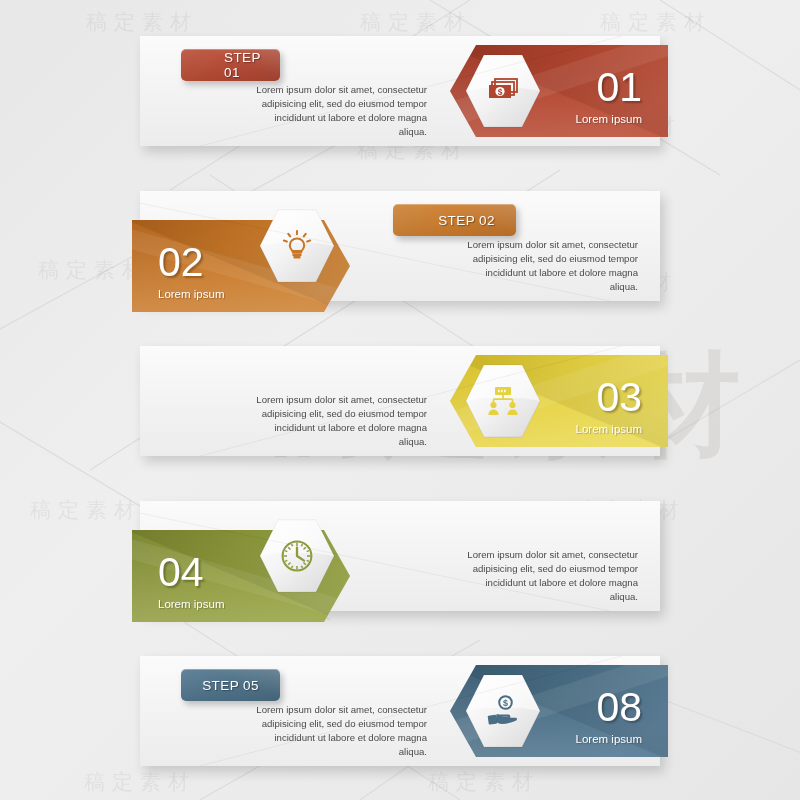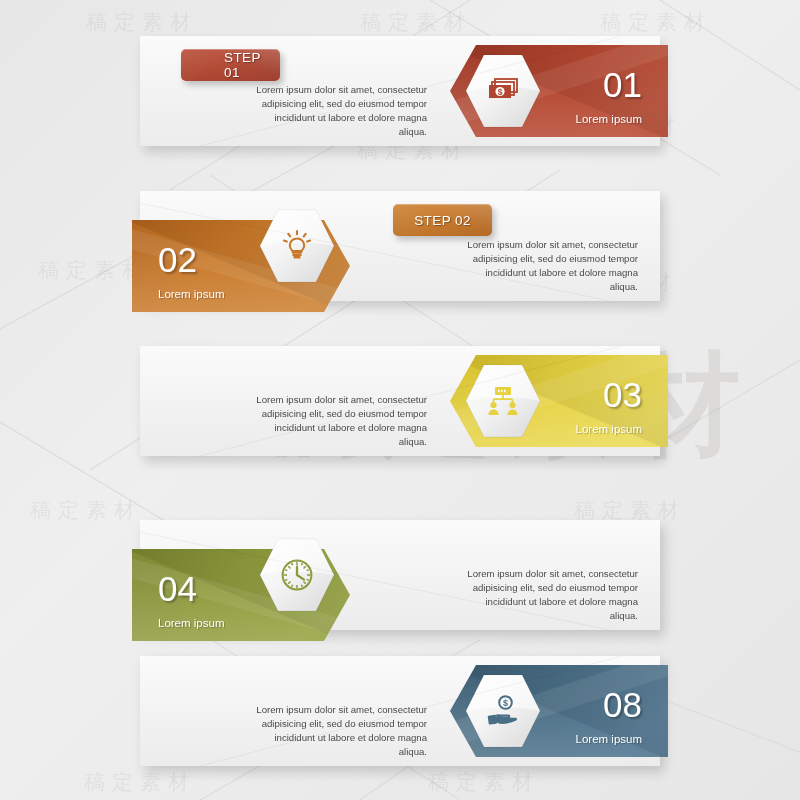--- a/index.html
+++ b/index.html
@@ -40,21 +40,21 @@
 
   
   .block{position:absolute;top:9px;height:92px;overflow:visible;}
   .block-right{right:-8px;width:218px;}
   .block-left{left:-8px;width:218px;margin-top:20px;}
   .block-shape{position:absolute;inset:0;}
 
   
   .block-num{
     position:absolute;color:#fff;font-weight:normal;
-    font-size:35px;letter-spacing:0px;line-height:1;
+    font-size:41px;letter-spacing:0px;line-height:1;
     text-shadow:2px 2px 2px rgba(0,0,0,0.28);
     font-family:"Liberation Sans",sans-serif;
   }
   .block-cap{
     position:absolute;color:#fff;font-size:11.5px;
     text-shadow:1px 1px 1px rgba(0,0,0,0.25);
     text-align:center;
   }
   .block-right .block-num{right:26px;top:22px;}
   .block-right .block-cap{right:26px;top:68px;}
@@ -231,21 +231,21 @@
           </defs>
           <polygon points="20,3 58,3 76,39 58,75 20,75 2,39" fill="url(#hg1)" stroke="rgba(0,0,0,0.07)" stroke-width="1"></polygon>
           <polygon points="20,3 58,3 76,39 58,36 20,36 2,39" fill="rgba(255,255,255,0.5)"></polygon>
         </svg>
         <span class="hex-ico"><svg viewBox="0 0 40 40" width="40" height="40">
             <path d="M20 12.5c-4.2 0-7.2 3-7.2 6.9 0 2.7 1.6 4.4 2.7 5.7h9c1.1-1.3 2.7-3 2.7-5.7 0-3.9-3-6.9-7.2-6.9z" stroke="#c87828" fill="none" stroke-width="2.1" stroke-linecap="round" stroke-linejoin="round"></path>
             <path d="M15.8 26.6h8.4M16.3 29.1h7.4M17.4 31.4h5.2" stroke="#c87828" fill="none" stroke-width="2.1" stroke-linecap="round" stroke-linejoin="round"></path>
             <path d="M20 8.2V5.1M13.2 10.3l-1.9-2.5M26.8 10.3l1.9-2.5M9.8 15.6l-2.9-1M30.2 15.6l2.9-1" stroke="#c87828" fill="none" stroke-width="2.1" stroke-linecap="round" stroke-linejoin="round"></path>
           </svg></span>
       </div>
-      <div class="pill pill-right" style="background: linear-gradient(135deg, rgb(209, 140, 67) 0%, rgb(200, 120, 40) 45%, rgb(177, 99, 28) 100%);">
+      <div class="pill pill-right" style="background: linear-gradient(135deg, rgb(209, 140, 67) 0%, rgb(200, 120, 40) 45%, rgb(177, 99, 28) 100%); padding-left: 24px;">
         <span style="position: relative; z-index: 2;">STEP 02</span>
         <span class="pill-gloss"></span>
       </div>
       <div class="para para-right">
         <p>Lorem ipsum dolor sit amet, consectetur adipisicing elit, sed do eiusmod tempor incididunt ut labore et dolore magna aliqua.</p>
       </div>
       <svg class="sheen" width="520" height="110" viewBox="0 0 520 110">
         <line x1="-10" y1="10" x2="470" y2="110" stroke="rgba(0,0,0,0.05)" stroke-width="1"></line>
       </svg>
     </div>
@@ -301,21 +301,21 @@
             <path d="M24.4 34c0-3.2 2.3-5.4 5.1-5.4s5.1 2.2 5.1 5.4z" fill="#e6d240"></path>
           </svg></span>
       </div>
       <div class="para para-left">
         <p>Lorem ipsum dolor sit amet, consectetur adipisicing elit, sed do eiusmod tempor incididunt ut labore et dolore magna aliqua.</p>
       </div>
       <svg class="sheen" width="520" height="110" viewBox="0 0 520 110">
         <line x1="60" y1="110" x2="520" y2="-10" stroke="rgba(0,0,0,0.05)" stroke-width="1"></line>
       </svg>
     </div>
-    <div class="banner" style="top: 520px; text-decoration: underline;">
+    <div class="banner" style="top: 501px; text-decoration: underline;">
       <div class="block block-left">
         <svg class="block-shape" width="218" height="92" viewBox="0 0 218 92">
           <defs>
             <linearGradient id="bg3" x1="0" y1="0" x2="1" y2="0.55">
               <stop offset="0%" stop-color="#7b8630"></stop>
               <stop offset="46%" stop-color="#8e9a3c"></stop>
               <stop offset="100%" stop-color="#9fab51"></stop>
             </linearGradient>
             <linearGradient id="sh3" x1="0" y1="1" x2="1" y2="0">
               <stop offset="0%" stop-color="rgba(255,255,255,0.16)"></stop>
@@ -419,20 +419,24 @@
           <polygon points="20,3 58,3 76,39 58,36 20,36 2,39" fill="rgba(255,255,255,0.5)"></polygon>
         </svg>
         <span class="hex-ico"><svg viewBox="0 0 40 40" width="40" height="40">
             <circle cx="22.5" cy="11.5" r="6.3" fill="none" stroke="#4a6e85" stroke-width="2"></circle>
             <text x="22.5" y="15" text-anchor="middle" font-size="9" font-family="Liberation Sans, sans-serif" fill="#4a6e85" font-weight="bold">$</text>
             <path d="M14.5 24.6h10.8c1.4 0 1.4 2.1 0 2.1h-6.4" fill="none" stroke="#4a6e85" stroke-width="2" stroke-linecap="round"></path>
             <path d="M13.5 23.2c2.4 0 4 1.6 6.1 2.3 3.7 1.2 9.1 1.2 13.1 1.2 1.6 0 1.8 2.2 0 3-4.6 2-9.3 3.4-13.8 3.4-2.9 0-4.6-1.2-6.4-2.3z" fill="#4a6e85"></path>
             <rect x="5.2" y="24.2" width="8.4" height="9" rx="1" transform="rotate(-8 9.4 28.7)" fill="#4a6e85"></rect>
           </svg></span>
       </div>
+      <div class="pill pill-left" style="background: linear-gradient(135deg, rgb(93, 128, 153) 0%, rgb(74, 110, 133) 45%, rgb(59, 92, 114) 100%);">
+        <span style="position: relative; z-index: 2;">STEP 05</span>
+        <span class="pill-gloss"></span>
+      </div>
       <div class="para para-left">
         <p>Lorem ipsum dolor sit amet, consectetur adipisicing elit, sed do eiusmod tempor incididunt ut labore et dolore magna aliqua.</p>
       </div>
       <svg class="sheen" width="520" height="110" viewBox="0 0 520 110">
         <line x1="60" y1="110" x2="520" y2="-10" stroke="rgba(0,0,0,0.05)" stroke-width="1"></line>
       </svg>
     </div>
   </div>
 
 </body></html>

